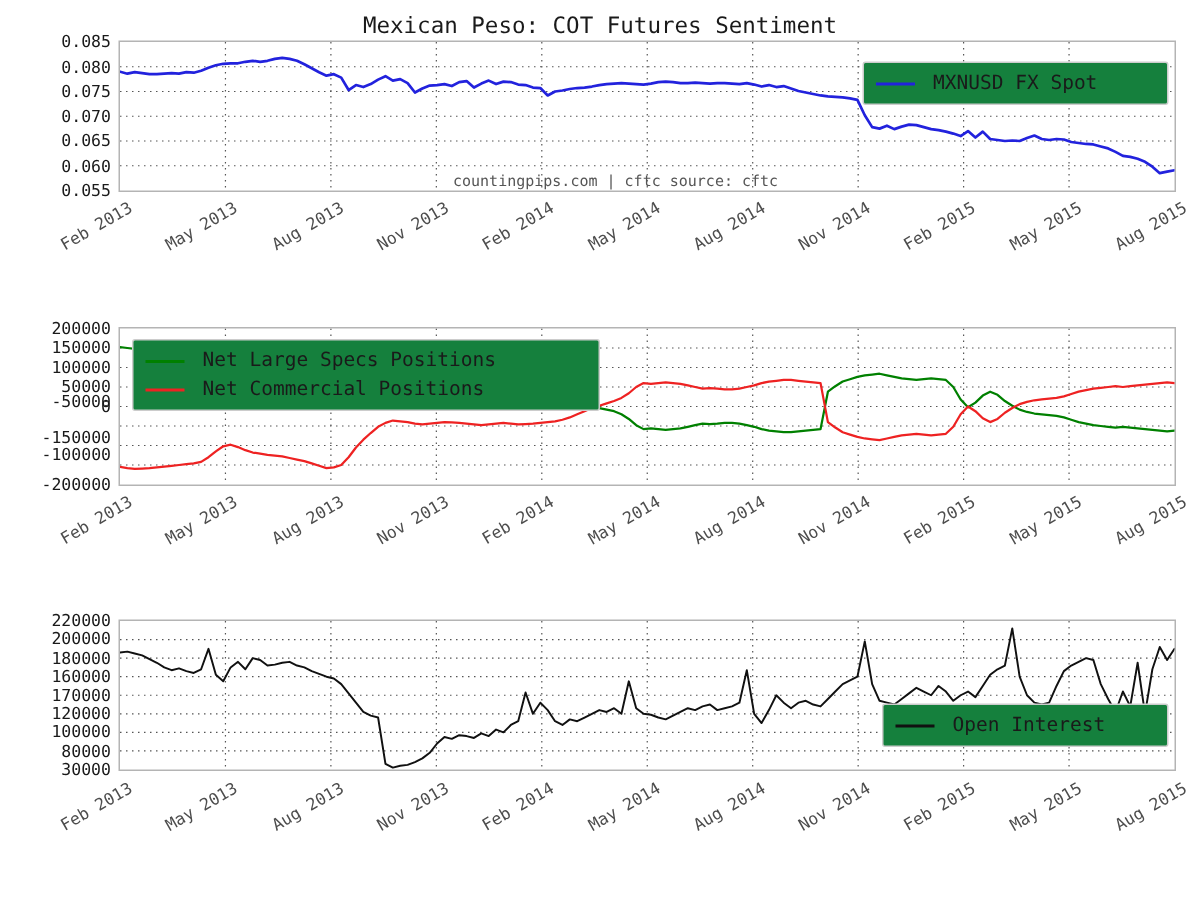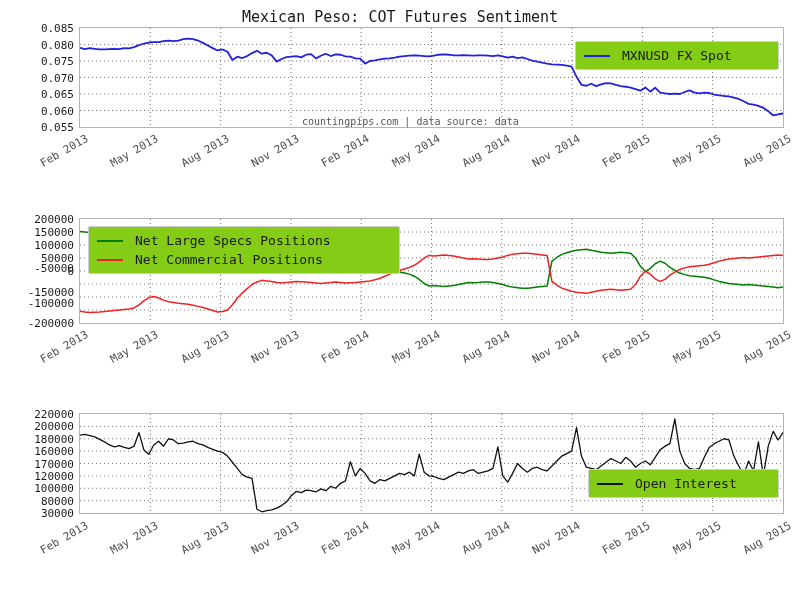--- a/index.html
+++ b/index.html
@@ -59,21 +59,21 @@
   }
   .watermark {
     position: absolute;
     font-size: 10px;
     color: #555555;
     white-space: nowrap;
   }
   .legend-box {
     position: absolute;
     box-sizing: border-box;
-    background: #84cc16;
+    background: #15803d;
     border: 1px solid #cccccc;
     border-radius: 2px;
     padding: 4px 8px;
     display: flex;
     flex-direction: column;
     justify-content: center;
   }
   .legend-row {
     display: flex;
     align-items: center;
@@ -135,21 +135,21 @@
         <div class="xtick-label" style="left: 160.6px; width: 64px; top: 132px;">Aug 2013</div>
         <div class="xtick-label" style="left: 230.9px; width: 64px; top: 132px;">Nov 2013</div>
         <div class="xtick-label" style="left: 301.2px; width: 64px; top: 132px;">Feb 2014</div>
         <div class="xtick-label" style="left: 371.5px; width: 64px; top: 132px;">May 2014</div>
         <div class="xtick-label" style="left: 441.8px; width: 64px; top: 132px;">Aug 2014</div>
         <div class="xtick-label" style="left: 512.1px; width: 64px; top: 132px;">Nov 2014</div>
         <div class="xtick-label" style="left: 582.4px; width: 64px; top: 132px;">Feb 2015</div>
         <div class="xtick-label" style="left: 652.7px; width: 64px; top: 132px;">May 2015</div>
         <div class="xtick-label" style="left: 723px; width: 64px; top: 132px;">Aug 2015</div>
       </div>
-    <div class="watermark" style="left:302px;top:116px;">countingpips.com | data source: data</div>
+    <div class="watermark" style="left:302px;top:116px;">countingpips.com | cftc source: cftc</div>
     <div class="legend-box" style="left:575px;top:41px;width:204px;height:29px;">
       <div class="legend-row">
         <span class="legend-swatch" style="border-top-color:#2222dd;"></span>
         <span class="legend-text">MXNUSD FX Spot</span>
       </div>
     </div>
   </div>
 
   <div class="panel" style="left:0;top:200px;width:800px;height:195px;">
     <div class="axes-frame" style="left:79px;top:18px;width:705px;height:106px;"></div>

